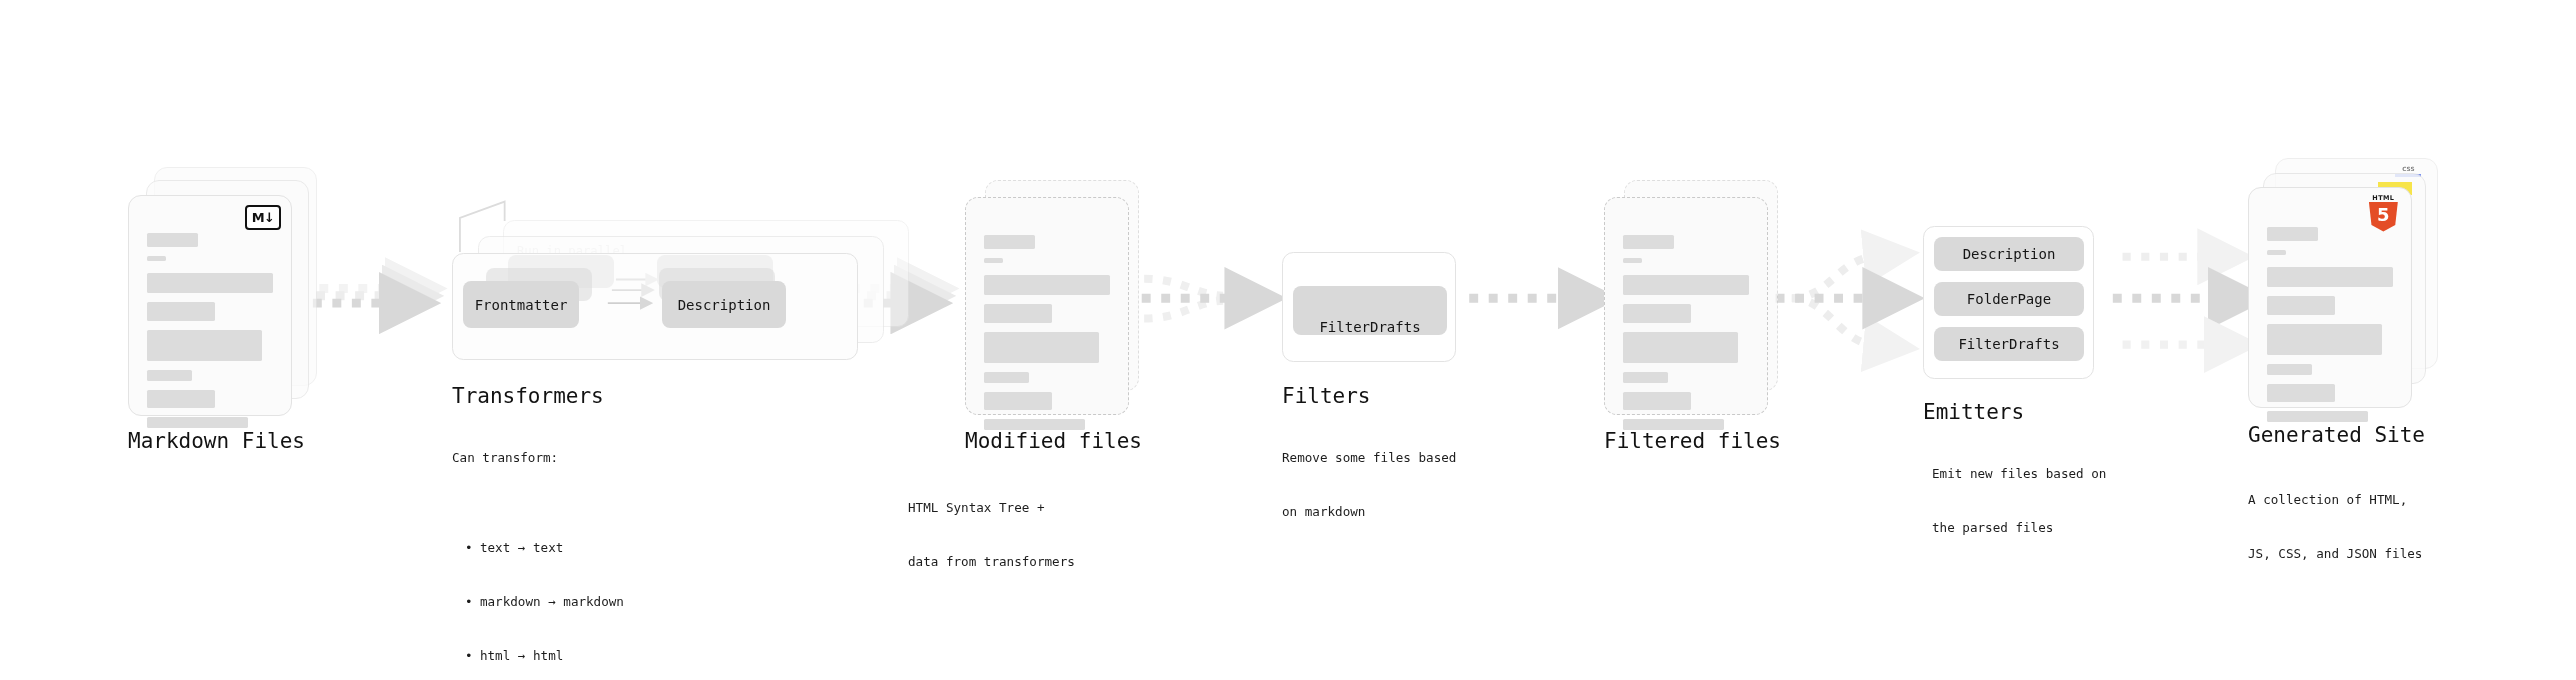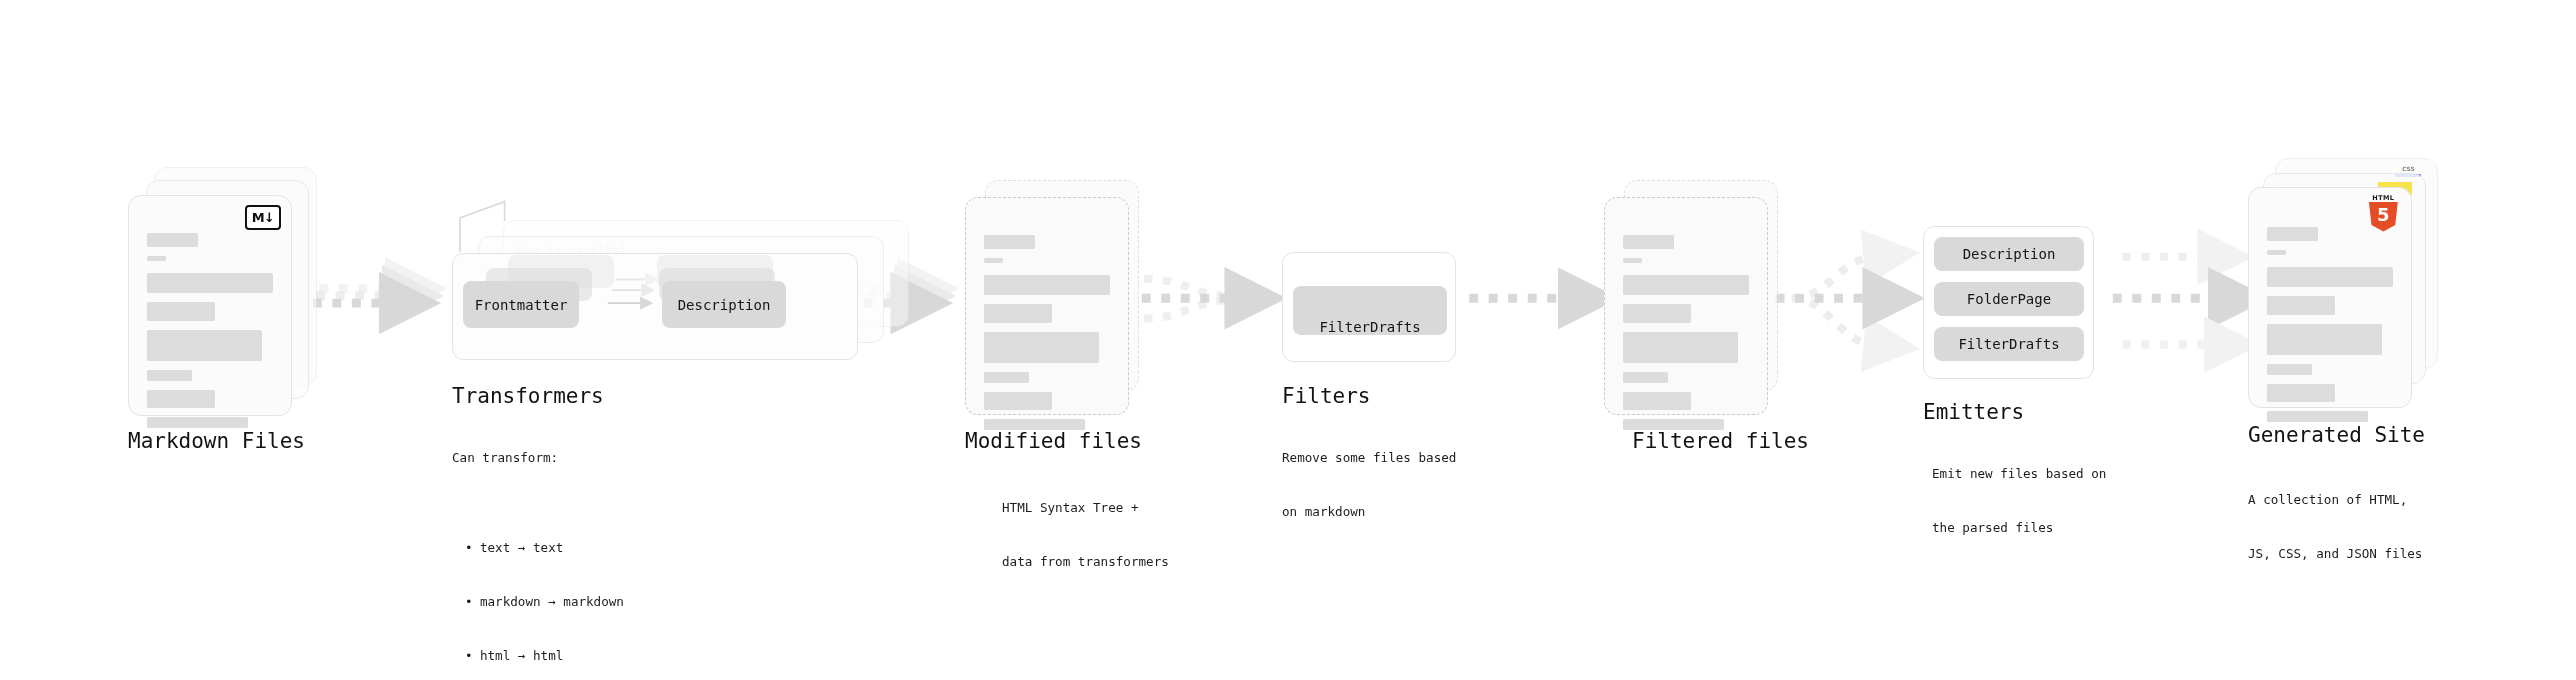--- a/index.html
+++ b/index.html
@@ -239,21 +239,21 @@
         <div class="bar" style="width:18.7px;height:4.9px;margin-bottom:12.2px;"></div>
         <div class="bar" style="width:100%;height:19.5px;"></div>
         <div class="bar" style="width:54%;height:19.5px;"></div>
         <div class="bar" style="width:91%;height:31px;"></div>
         <div class="bar" style="width:36%;height:10.6px;"></div>
         <div class="bar" style="width:54%;height:18px;"></div>
         <div class="bar" style="width:80%;height:11.4px;"></div>
       </div>
     </div>
     <div class="title" style="left:965px;top:429px;">Modified files</div>
-    <div class="sub" style="left:1002px;top:463px;">
+    <div class="sub" style="left:908px;top:463px;">
       <div>HTML Syntax Tree +</div>
       <div>data from transformers</div>
     </div>
   </div>
 
   <div class="layer">
     <div class="gbox" style="left:1282px;top:252px;width:174px;height:110px;background:#fff;"></div>
     <div class="pill" style="left:1293px;top:286px;width:154px;height:49px;align-items:flex-end;">
       <span>FilterDrafts</span>
     </div>
@@ -271,21 +271,21 @@
         <div class="bar" style="width:51px;height:14px;"></div>
         <div class="bar" style="width:18.7px;height:4.9px;margin-bottom:12.2px;"></div>
         <div class="bar" style="width:100%;height:19.5px;"></div>
         <div class="bar" style="width:54%;height:19.5px;"></div>
         <div class="bar" style="width:91%;height:31px;"></div>
         <div class="bar" style="width:36%;height:10.6px;"></div>
         <div class="bar" style="width:54%;height:18px;"></div>
         <div class="bar" style="width:80%;height:11.4px;"></div>
       </div>
     </div>
-    <div class="title" style="left:1604px;top:429px;margin-left:28px;">Filtered files</div>
+    <div class="title" style="left:1604px;top:429px;">Filtered files</div>
   </div>
 
   <div class="layer">
     <div class="gbox" style="left:1923px;top:226px;width:171px;height:153px;background:#fff;"></div>
     <div class="pill" style="left:1934px;top:237px;width:150px;height:34px;">
       <span>Description</span>
     </div>
     <div class="pill" style="left:1934px;top:282px;width:150px;height:34px;">
       <span>FolderPage</span>
     </div>

